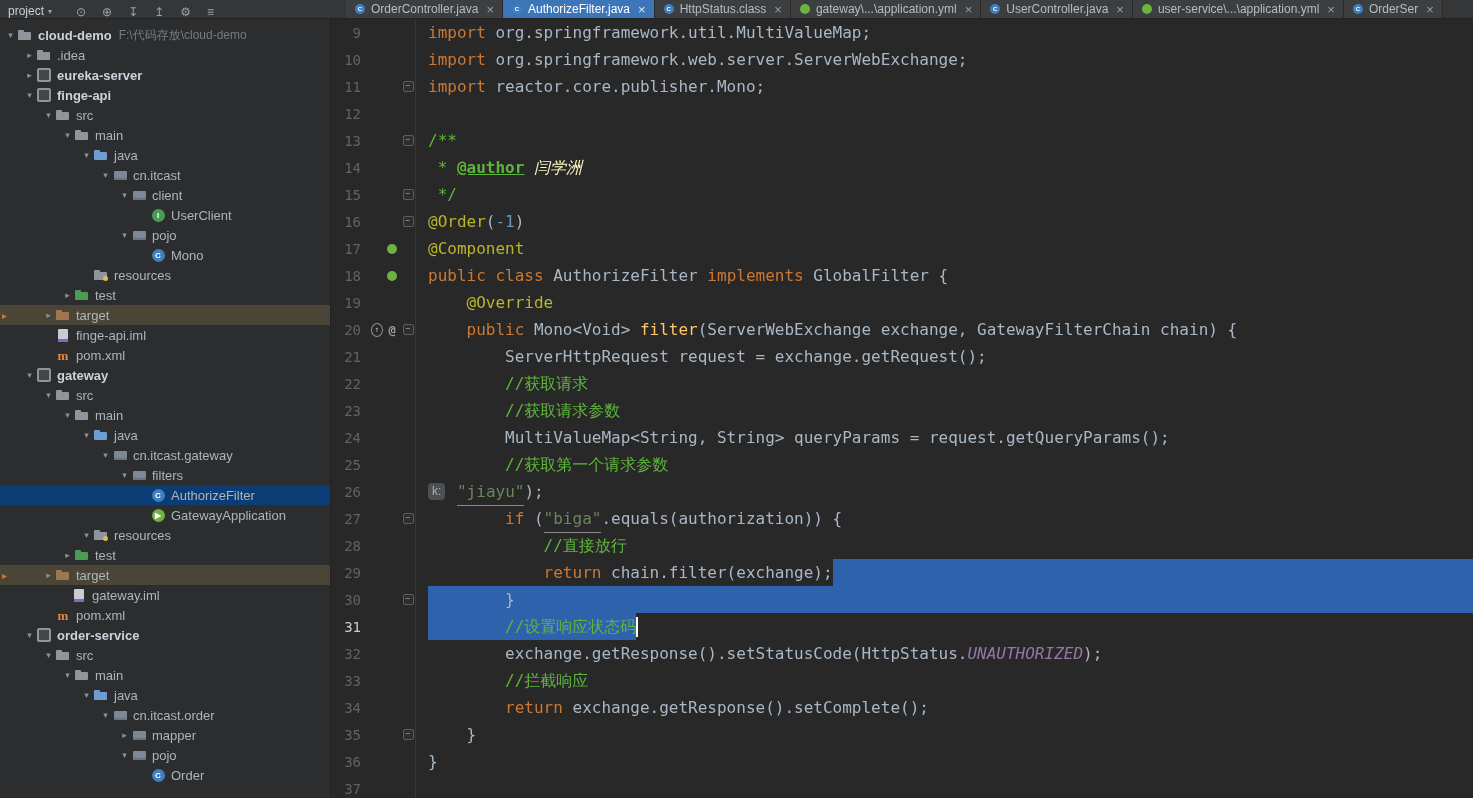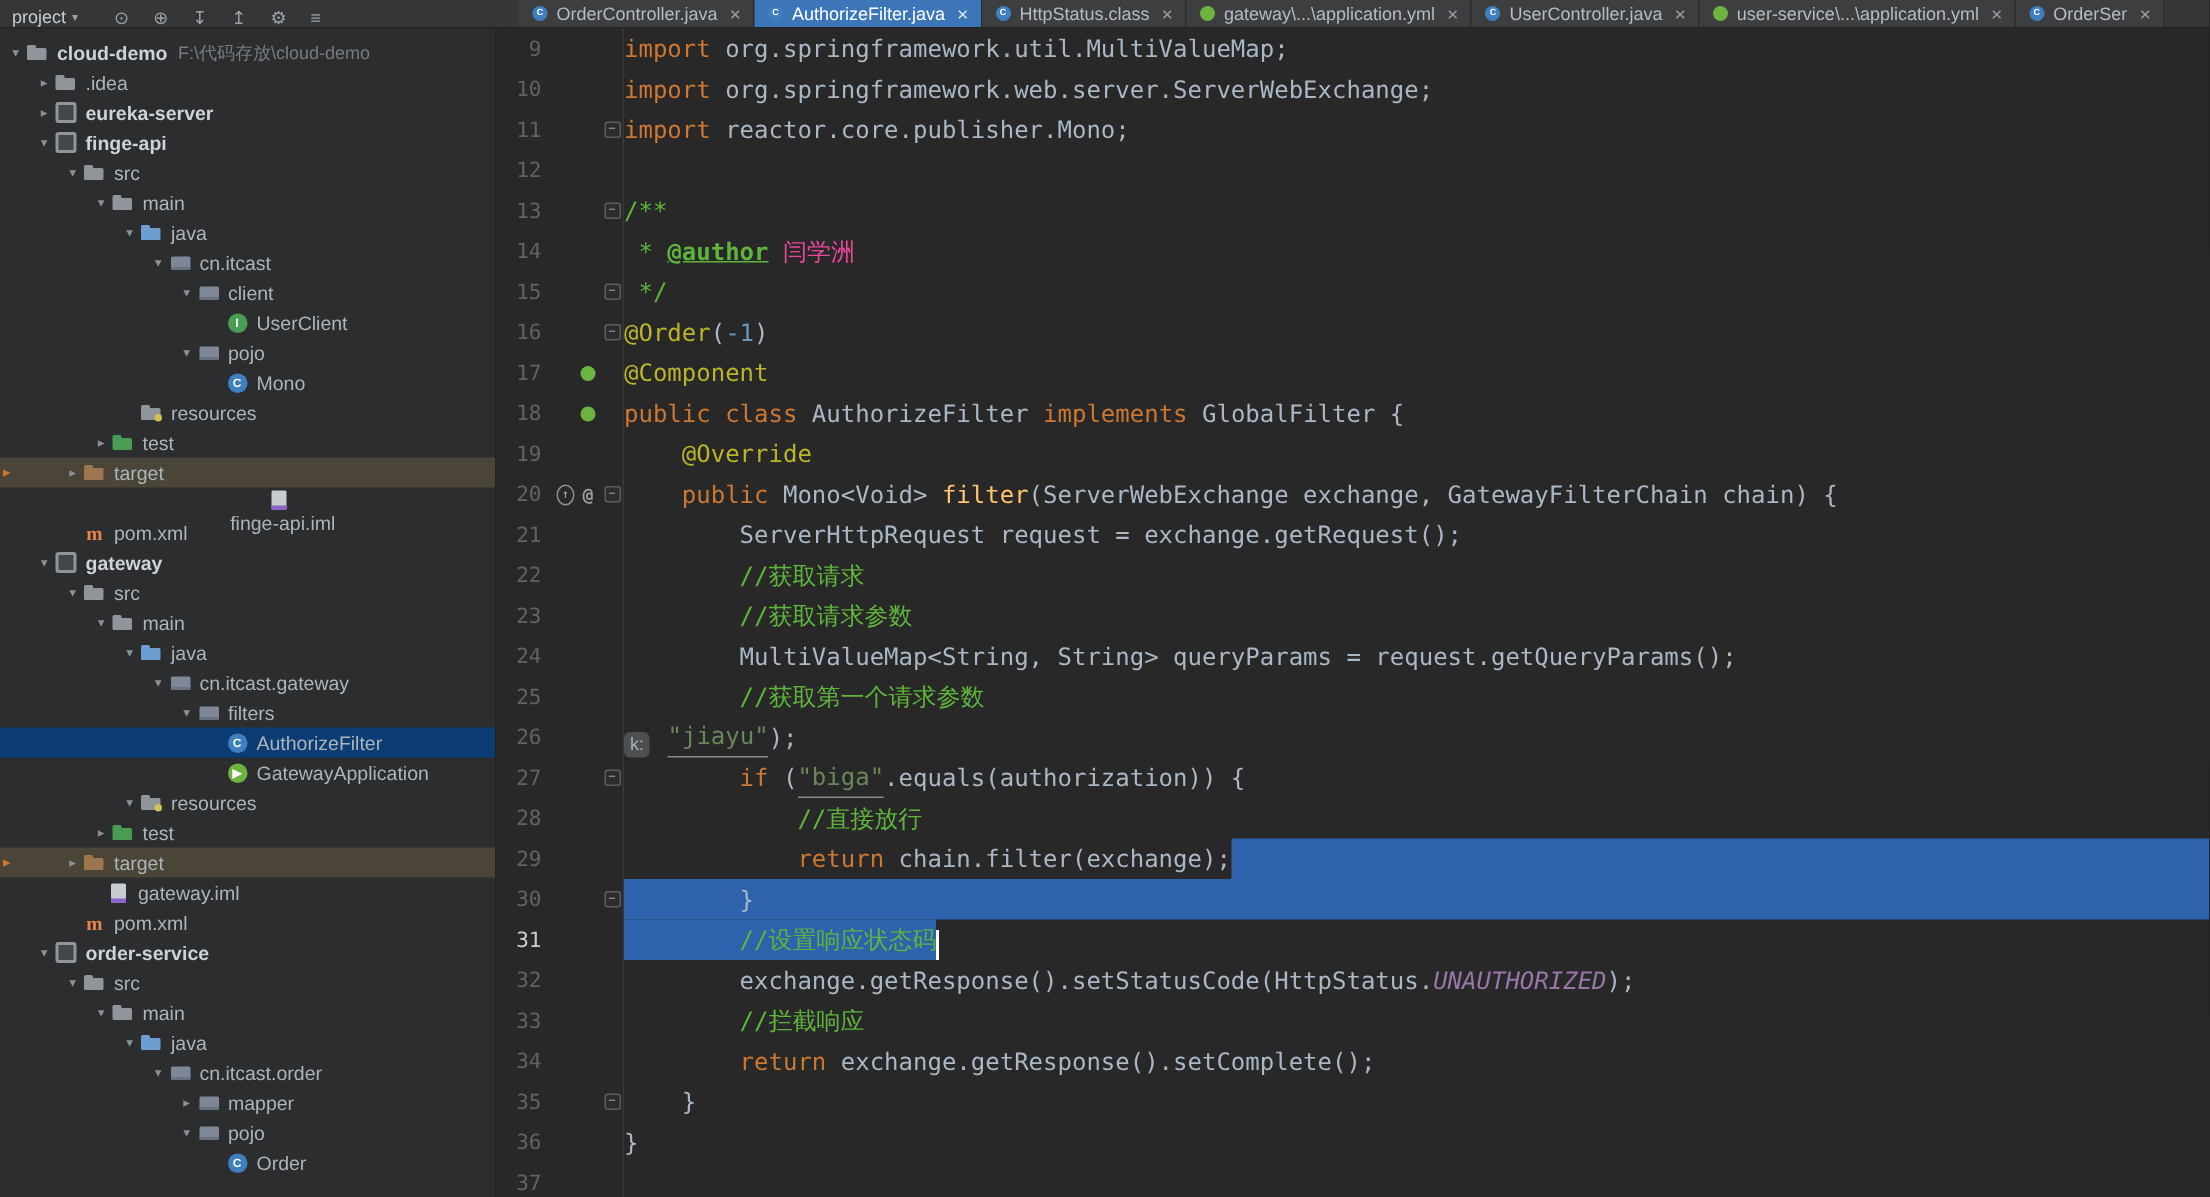--- a/index.html
+++ b/index.html
@@ -64,32 +64,32 @@
   .gutter-line{height:27px;display:flex;align-items:center;color:#606366;
                font-family:"DejaVu Sans Mono",monospace;font-size:14px;}
   .lnum{width:30px;text-align:right;flex:none;}
   .lnum.current{color:#c8cdd2;}
   .gicons{flex:1;display:flex;justify-content:flex-end;align-items:center;gap:3px;padding-right:3px;}
   .foldcol{width:14px;flex:none;display:flex;justify-content:center;}
   .fold-box{width:9px;height:9px;border:1px solid #5a5e61;border-radius:2px;color:#9da2a6;
             font-size:8px;line-height:7px;text-align:center;background:#2d2d2d;}
 
   .code{flex:1;overflow:hidden;font-family:"DejaVu Sans Mono",monospace;font-size:16px;line-height:27px;}
-  .code-line{height:27px;display:flex;align-items:flex-end;}
+  .code-line{height:27px;display:flex;align-items:center;margin-left:12px;}
   .code-line span{white-space:pre;}
   .sel-full{background:#2e62ad;}
   .sel-text{background:#2e62ad;}
   .sel-fill{flex:1 1 auto;align-self:stretch;background:#2e62ad;}
   .caret{width:2px;height:20px;background:#ffffff;flex:none;}
 
   .s-kw{color:#cc7832;}
   .s-def{color:#a9b7c6;}
   .s-com{color:#5eb53c;}
   .s-comtag{color:#5eb53c;font-weight:bold;text-decoration:underline;}
-  .s-comauthor{color:#ec4899;}
+  .s-comauthor{color:#fef9c3;font-style:italic;}
   .s-ann{color:#bbb529;}
   .s-num{color:#6897bb;}
   .s-method{color:#ffc66b;}
   .s-field{color:#9876aa;font-style:italic;}
   .s-stru{color:#6a8759;border-bottom:1px solid #8a8a8a;}
   .s-inlay{background:#4d5052;color:#a9afb5;border-radius:4px;padding:0 4px;
            font-family:"Liberation Sans",sans-serif;font-size:12px;height:17px;
            display:inline-flex;align-items:center;margin-right:2px;}
 </style>
 </head>
@@ -274,21 +274,21 @@
         </div>
         <div class="tree-row highlighted" style="padding-left: 42px;">
           <span class="edge-arrow">▸</span>
           <span class="chev">▸</span>
           <span class="icon" style="--fc: #9e7650;">
             <span class="f-tab"></span>
             <span class="f-body"></span>
           </span>
           <span class="tree-label">target</span>
         </div>
-        <div class="tree-row" style="padding-left: 42px; flex-direction: column;">
+        <div class="tree-row" style="padding-left: 42px;">
           <span class="chev"></span>
           <span class="icon">
             <span class="doc"></span>
           </span>
           <span class="tree-label">finge-api.iml</span>
         </div>
         <div class="tree-row" style="padding-left: 42px;">
           <span class="chev"></span>
           <span class="icon">
             <span class="mletter" style="color: rgb(232, 132, 74);">m</span>

